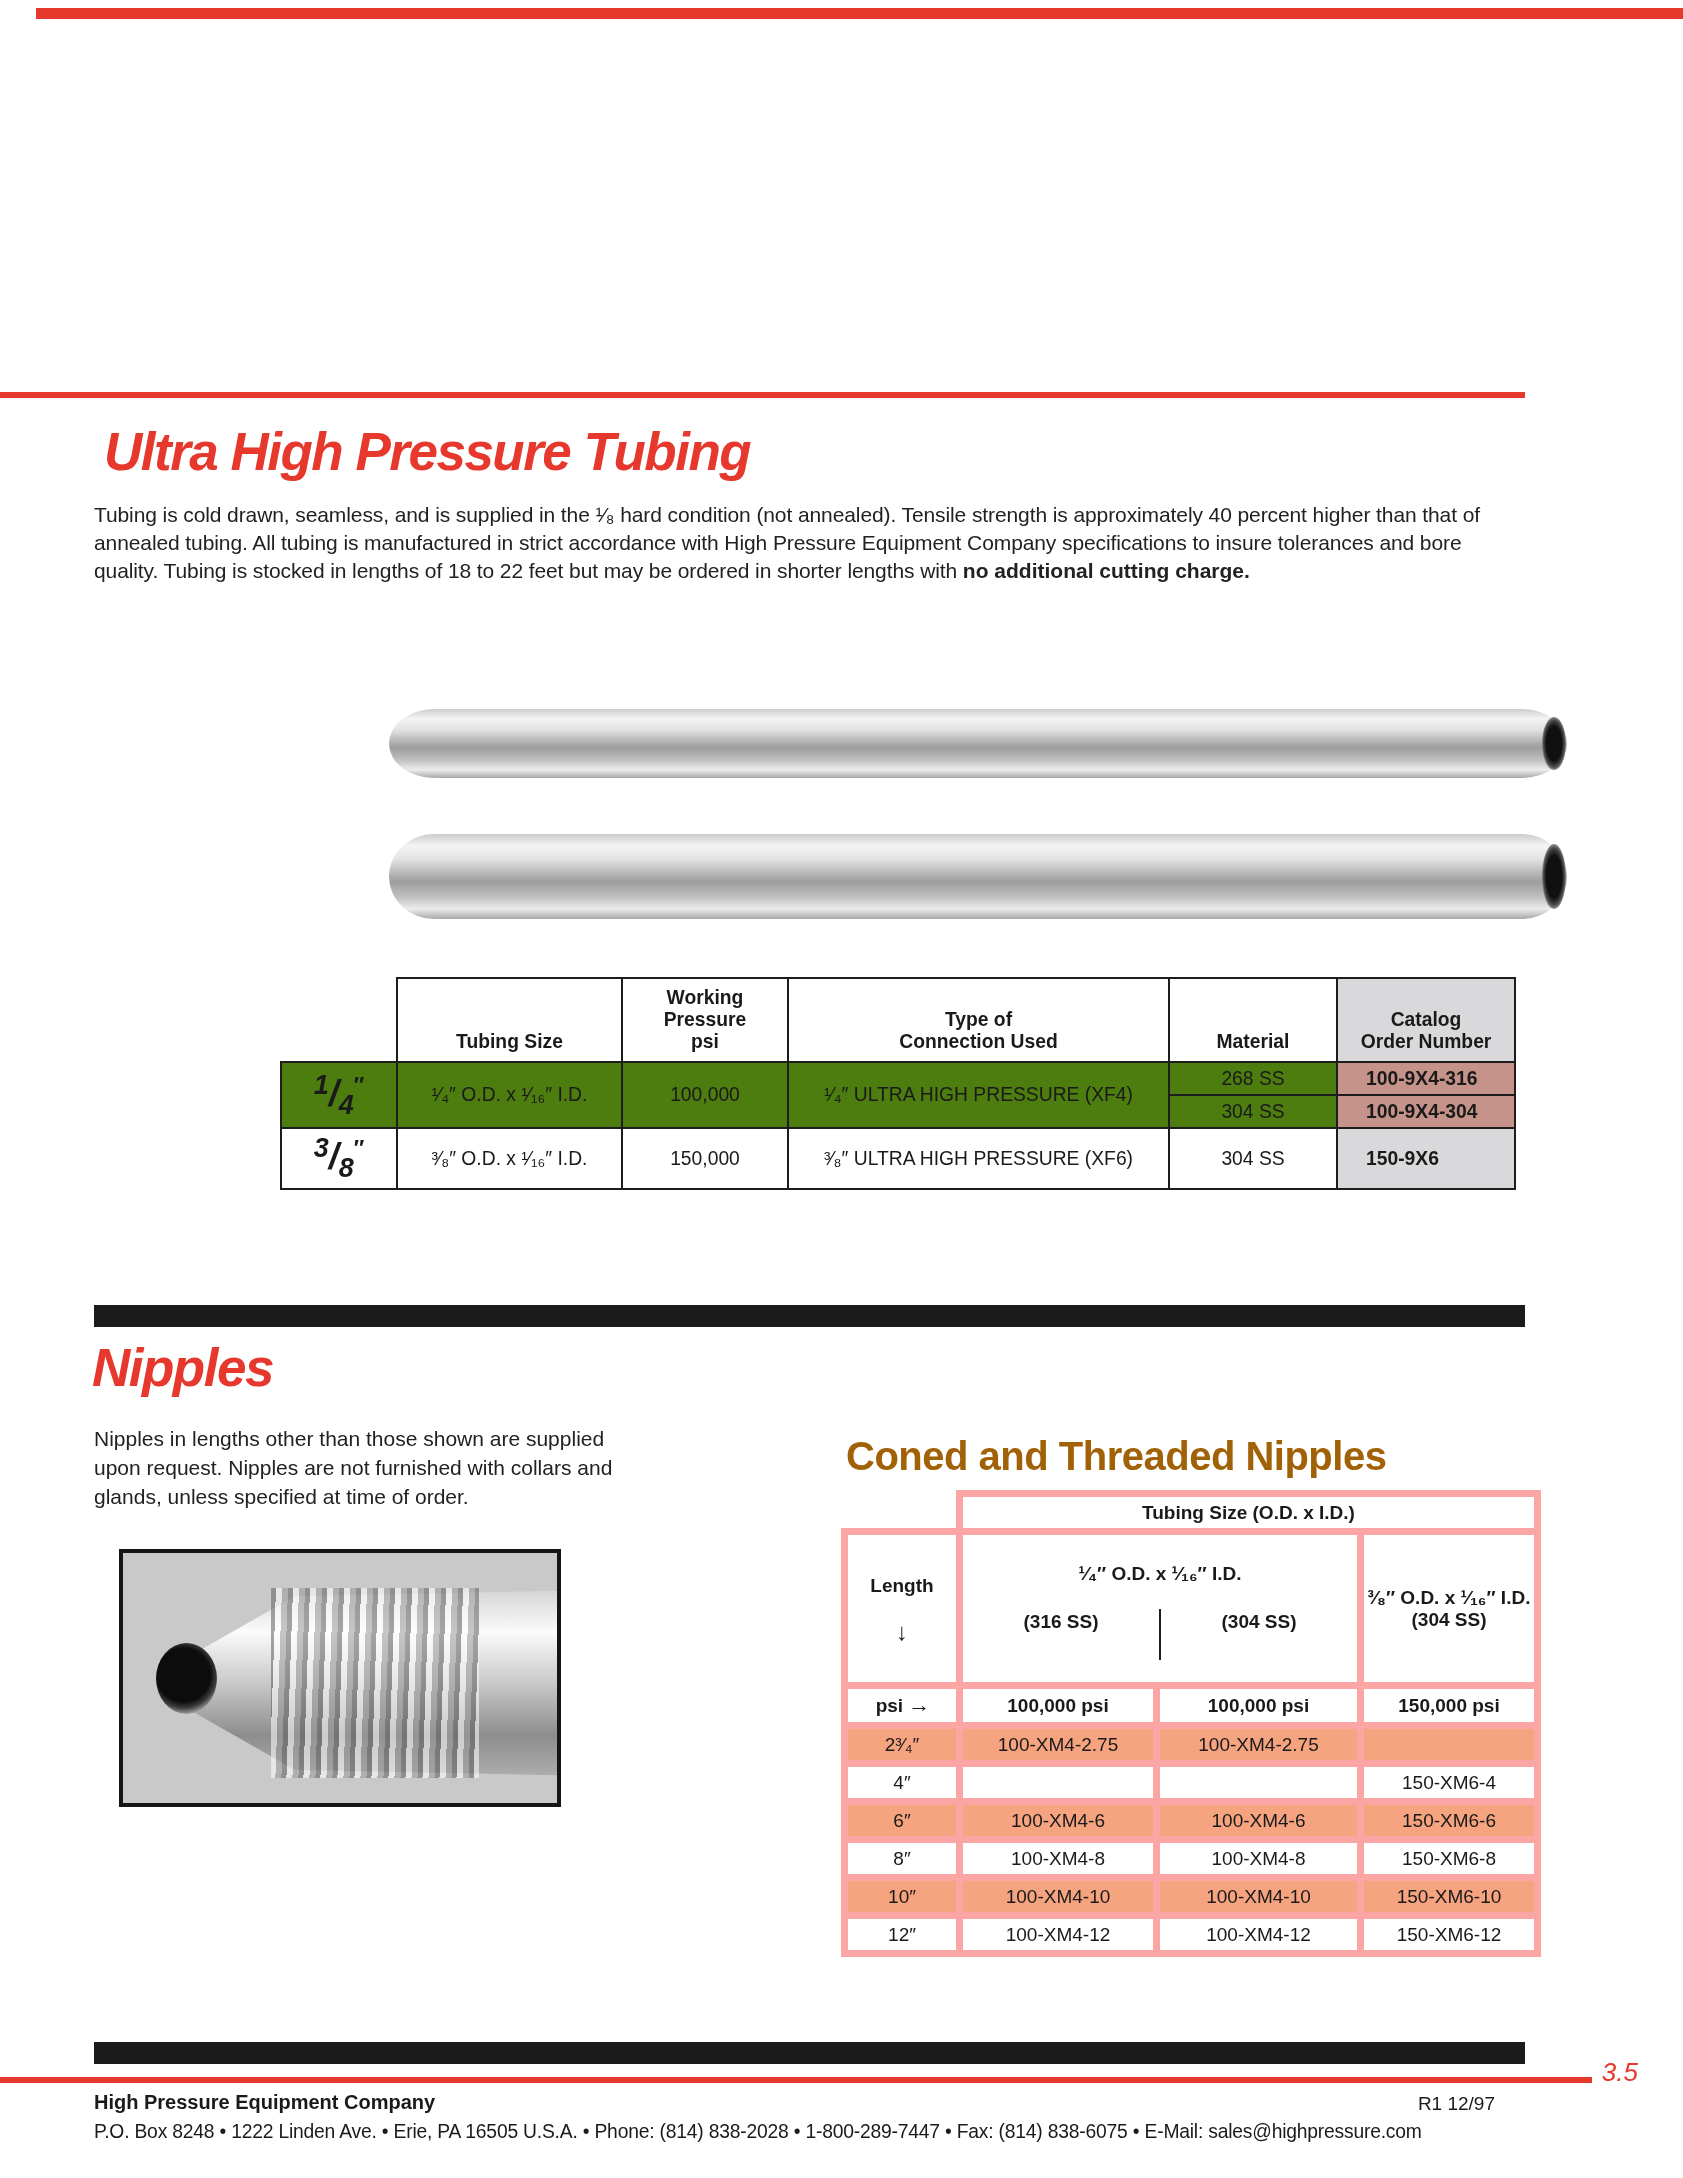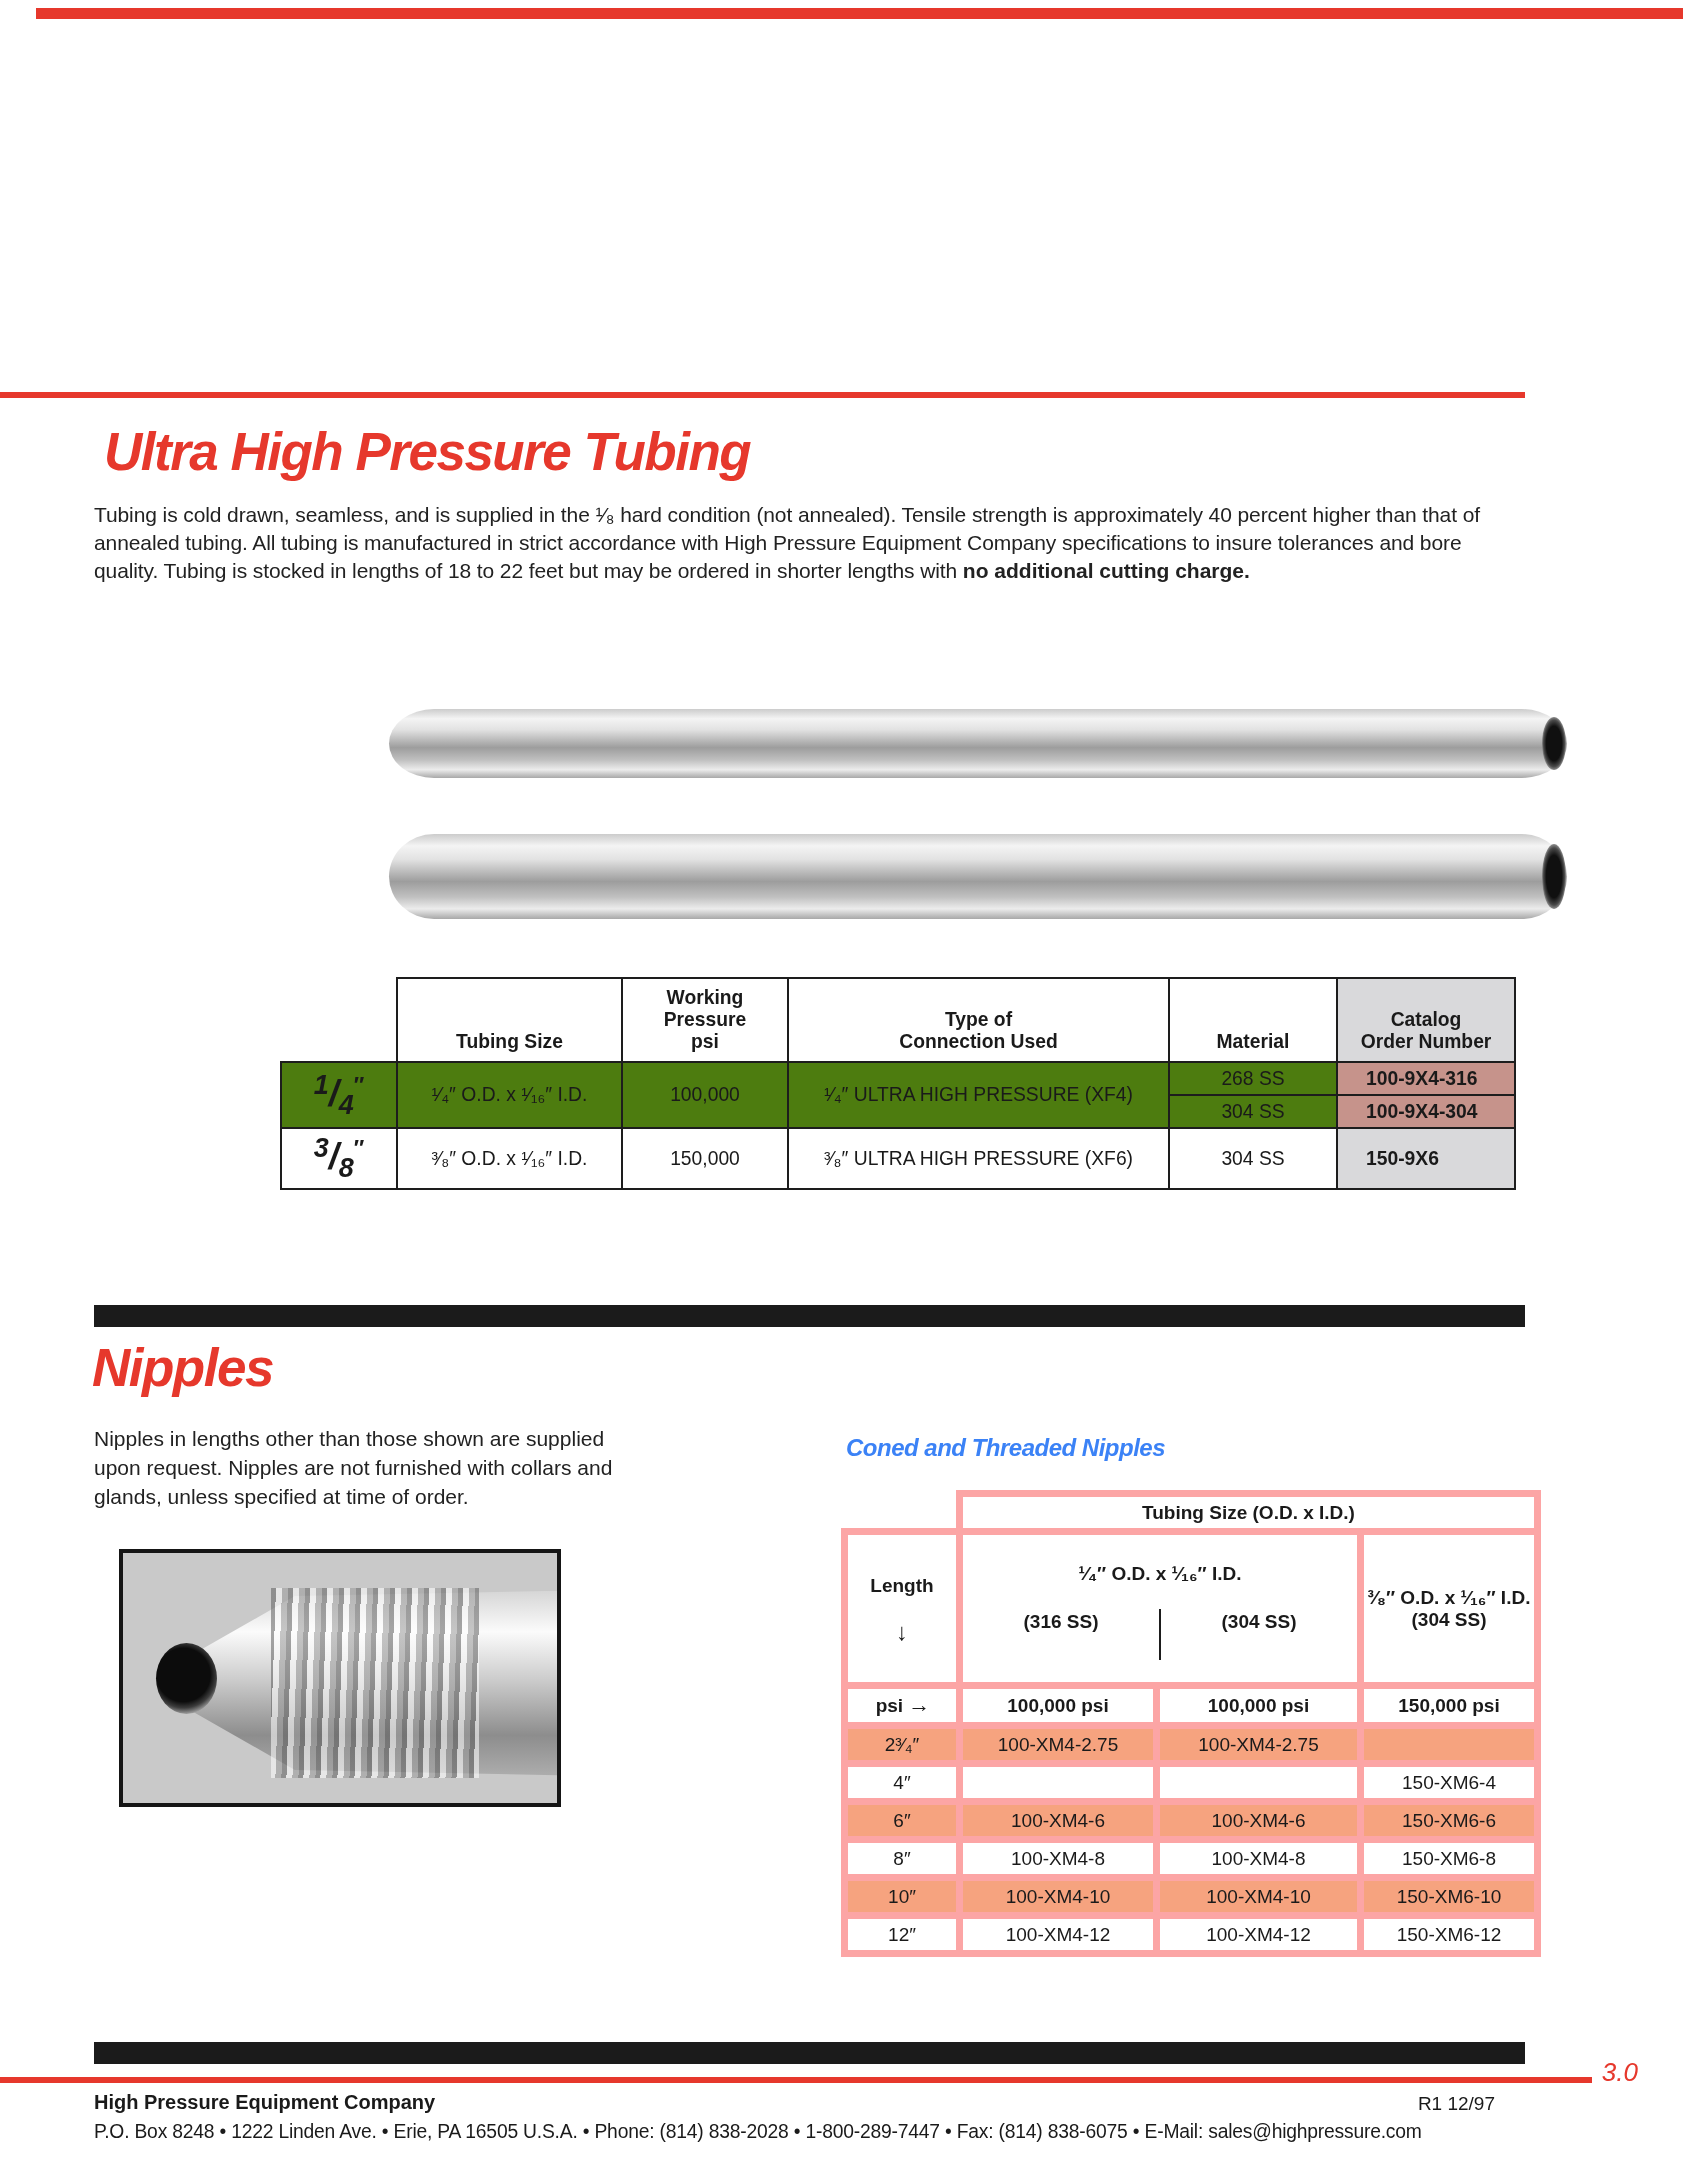--- a/index.html
+++ b/index.html
@@ -40,22 +40,22 @@
   #t1 tr.sub{height:33px;}
   #t1 tr.r2{height:61px;}
   .bigfrac{font-style:italic;font-weight:bold;white-space:nowrap;}
   .bigfrac .fn{font-size:27px;vertical-align:14px;}
   .bigfrac .fs{font-size:36px;vertical-align:2px;}
   .bigfrac .fd{font-size:27px;vertical-align:-6px;}
   .bigfrac .fq{font-size:22px;vertical-align:16px;font-style:normal;}
 
   
   .nip-body-text{position:absolute;left:94px;top:1424px;width:540px;font-size:21px;line-height:29px;color:#222;}
-  .sub-title{position:absolute;left:846px;top:1434px;font-style:italic;font-weight:bold;font-size:24px;
-             letter-spacing:-0.5px;color:#3b82f6;white-space:nowrap;}
+  .sub-title{position:absolute;left:846px;top:1434px;font-weight:bold;font-size:40px;
+             letter-spacing:-0.5px;color:#a16207;white-space:nowrap;}
 
   #photo{position:absolute;left:119px;top:1549px;width:434px;height:250px;background:#c9c9c9;
          border:4px solid #151515;overflow:hidden;}
   .nip-cone{position:absolute;left:12%;top:15%;width:92%;height:74%;
         background:linear-gradient(180deg,#d6d6d6 0%,#fbfbfb 22%,#cccccc 48%,#8d8d8d 78%,#adadad 100%);
         clip-path:polygon(0 40%,30% 3%,100% 0%,100% 100%,30% 97%,0 60%);}
   .nip-threads{position:absolute;left:34%;top:14%;width:48%;height:76%;opacity:.55;
         background:repeating-linear-gradient(92deg,#5f5f5f 0 5px,#ffffff 5px 11px,#9a9a9a 11px 17px);}
   .nip-tip{position:absolute;left:7.5%;top:36%;width:61px;height:71px;border-radius:50%;
         background:radial-gradient(circle at 45% 45%,#0c0c0c 0 52%,#3c3c3c 64%,#9f9f9f 76%,#d0d0d0 88%);}
@@ -234,19 +234,19 @@
         <td>100-XM4-12</td>
         <td>100-XM4-12</td>
         <td>150-XM6-12</td>
       </tr>
     </tbody>
       </table>
   </div>
 
   <div class="bar-black" style="left:94px;top:2042px;width:1431px;"></div>
   <div class="rule-red" style="left:0;top:2077px;width:1592px;height:6px;"></div>
-  <div id="page-num">3.0</div>
+  <div id="page-num">3.5</div>
   <div id="footer-company">High Pressure Equipment Company</div>
   <div id="footer-rev">R1 12/97</div>
   <div id="footer-address">P.O. Box 8248  •  1222 Linden Ave.  •  Erie, PA 16505  U.S.A.  •  Phone: (814) 838-2028  •  1-800-289-7447  •  Fax: (814) 838-6075  •  E-Mail: sales@highpressure.com</div>
 
 </div>
 
 
 </body></html>

